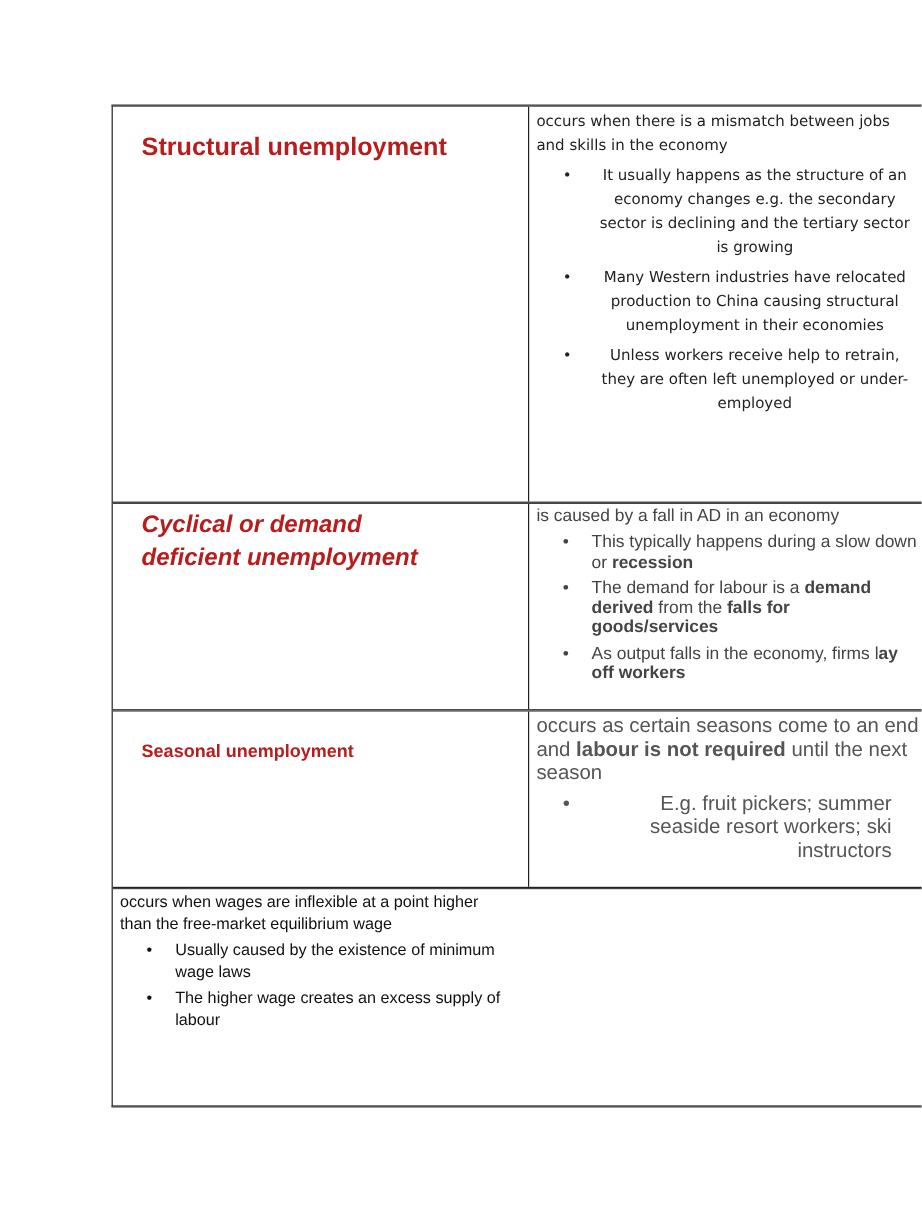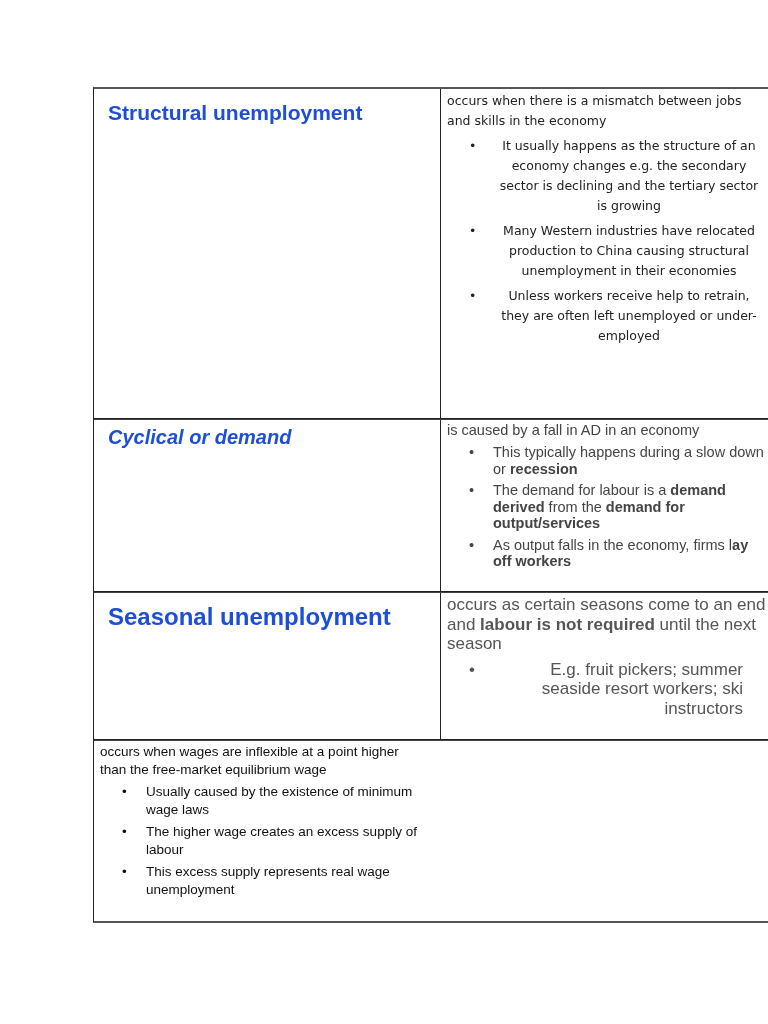--- a/index.html
+++ b/index.html
@@ -6,21 +6,21 @@
   body { width:768px; height:1024px; position:relative; overflow:hidden; font-family:"Liberation Sans", sans-serif; color:#3a3a3a; }
   .table {
     position:absolute; left:93px; top:87px; width:700px;
     border-top:2px solid #555; border-left:1px solid #222; border-bottom:2px solid #555;
   }
   .row { position:relative; display:flex; border-bottom:1px solid #222; }
   .row:last-child { border-bottom:none; }
   .row + .row { border-top:1px solid #444; }
   .left { width:347px; border-right:1px solid #222; padding:2px 6px; box-sizing:border-box; }
   .right { flex:1; padding:2px 6px; box-sizing:border-box; overflow:hidden; white-space:nowrap; }
-  .term { font-weight:bold; color:#1d4ed8; font-size:21px; line-height:27px; margin:8px; }
+  .term { font-weight:bold; color:#b91c1c; font-size:21px; line-height:27px; margin:18px; }
   ul { margin:0; padding:0; list-style:none; }
   li { position:relative; padding-left:46px; white-space:normal; width:272px; }
   li::before { content:"•"; position:absolute; left:22px; top:0; }
   .serif-sm { font-family:"DejaVu Sans", sans-serif; font-size:12.5px; color:#222; }
   .serif-sm .def { line-height:20px; }
   .serif-sm li { line-height:20px; margin-top:5px;text-align:center; }
   .sans-md { font-size:14.5px; color:#444; }
   .sans-md .def { line-height:17px; }
   .sans-md li { line-height:16.5px; margin-top:5px; }
   .sans-lg { font-size:17px; color:#555; }
@@ -48,49 +48,49 @@
         <li>Many Western industries have relocated production to China causing structural unemployment in their economies</li>
         <li>Unless workers receive help to retrain, they are often left unemployed or under-employed</li>
       </ul>
     </div>
   </div>
 
   <div class="row" style="height:171px;">
     <div class="left">
       <p class="term" style="font-size:20px;line-height:28px;margin-top:1px;font-style:italic;">
         <span>Cyclical or demand</span><br>
+        <span>deficient unemployment</span>
       </p>
     </div>
     <div class="right sans-md">
       <div class="def">is caused by a fall in AD in an economy</div>
       <ul>
         <li><span>This typically happens during a slow down or </span><b>recession</b></li>
-        <li><span>The demand for labour is a </span><b>demand derived</b><span> from the </span><b>demand for output/services</b></li>
+        <li><span>The demand for labour is a </span><b>demand derived</b><span> from the </span><b>falls for goods/services</b></li>
         <li><span>As output falls in the economy, firms l</span><b>ay off workers</b></li>
       </ul>
     </div>
   </div>
 
   <div class="row" style="height:146px;">
     <div class="left">
-      <p class="term" style="font-size:24px;">Seasonal unemployment</p>
+      <p class="term" style="font-size:15px;">Seasonal unemployment</p>
     </div>
     <div class="right sans-lg">
       <div class="def"><span>occurs as certain seasons come to an end and </span><b>labour is not required</b><span> until the next season</span></div>
       <ul>
         <li>E.g. fruit pickers; summer seaside resort workers; ski instructors</li>
       </ul>
     </div>
   </div>
 
   <div class="row" style="height:180px;">
     <div class="right sans-sm">
       <div class="def">occurs when wages are inflexible at a point higher</div>
       <div class="def">than the free-market equilibrium wage</div>
       <ul>
         <li>Usually caused by the existence of minimum wage laws</li>
         <li>The higher wage creates an excess supply of labour</li>
-        <li>This excess supply represents real wage unemployment</li>
       </ul>
     </div>
   </div>
 
 </div>
 
 </body></html>

